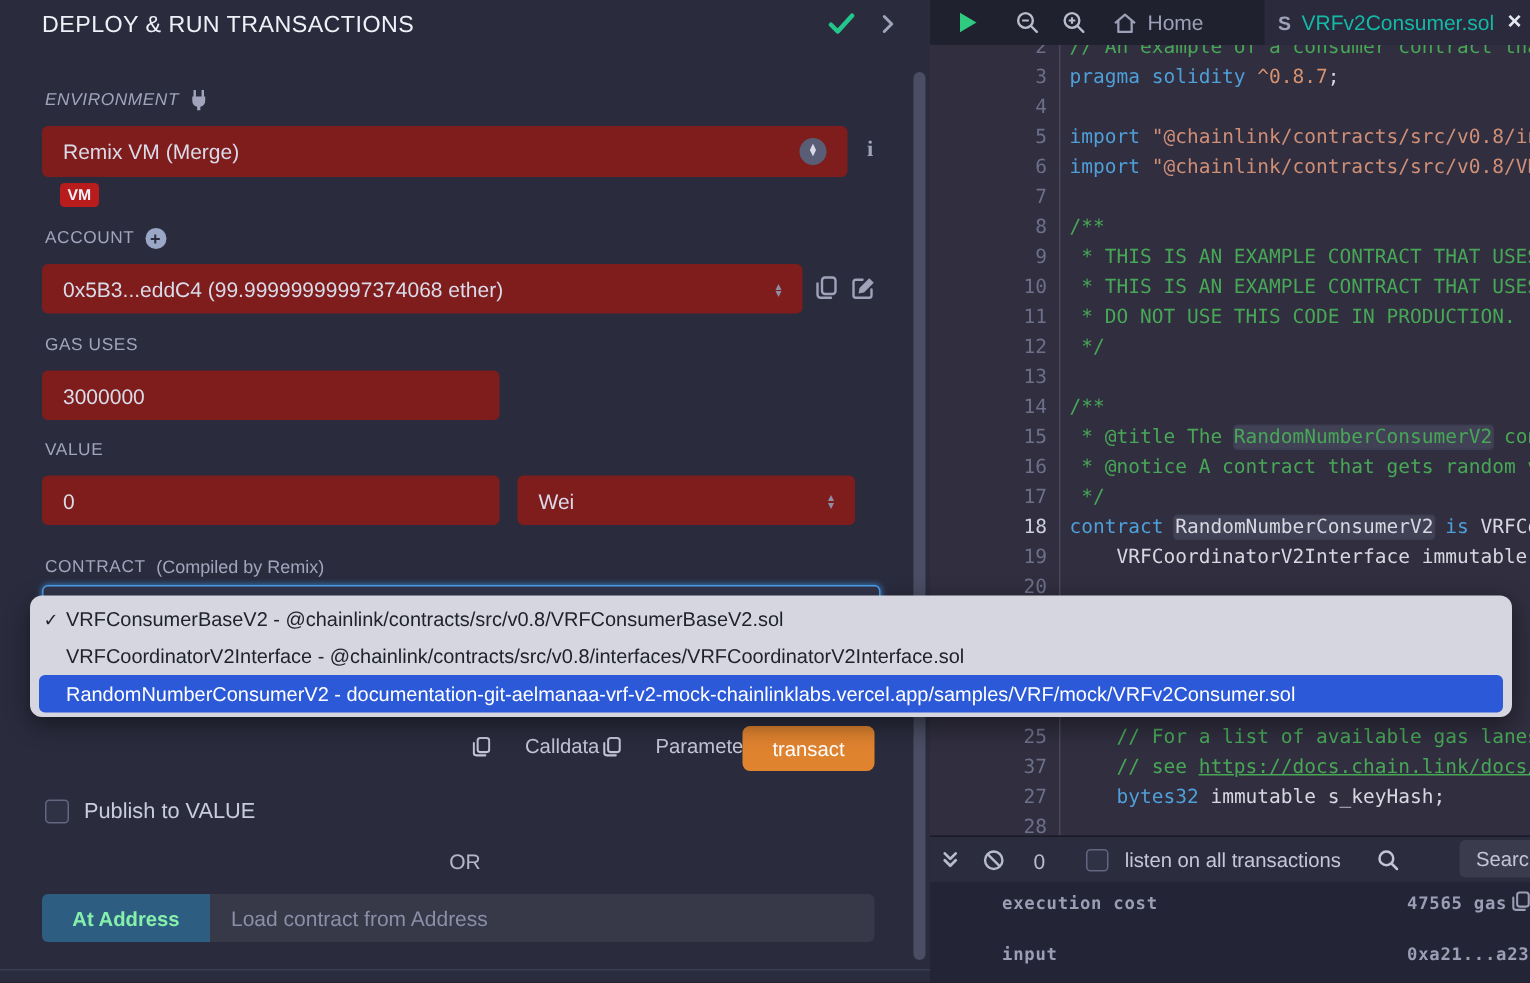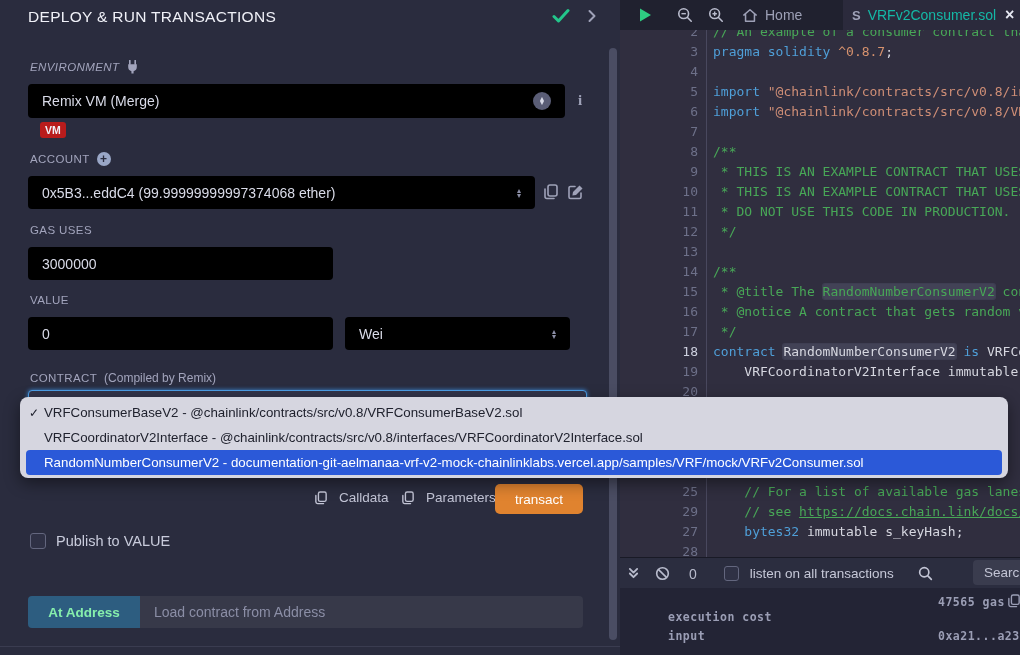--- a/index.html
+++ b/index.html
@@ -4,21 +4,21 @@
 <style>
   html,body{margin:0;padding:0;background:#1c1d2a;}
   #app{position:relative;width:1020px;height:655px;overflow:hidden;
        font-family:"Liberation Sans",sans-serif;background:#2a2c3e;}
   .abs{position:absolute;}
 
   
   #left-panel{left:0;top:0;width:620px;height:655px;background:#2a2c3e;border-right:1px solid #191a26;}
   #panel-title{left:28px;top:8px;font-size:15.5px;font-weight:500;color:#f0f1f8;letter-spacing:.3px;}
   .label{font-size:11.5px;color:#a2a4bc;letter-spacing:.4px;display:flex;align-items:center;gap:7px;}
-  .ctrl{background:#000000;border-radius:4px;color:#d9dbe8;font-size:14px;display:flex;align-items:center;padding:0 14px;box-sizing:border-box;}
+  .ctrl{background:#7f1d1d;border-radius:4px;color:#d9dbe8;font-size:14px;display:flex;align-items:center;padding:0 14px;box-sizing:border-box;}
   .updown{display:flex;flex-direction:column;line-height:5px;font-size:8px;color:#8b8ea6;margin-left:auto;}
   .vm-badge{left:40px;top:122px;background:#b91c1c;color:#f0f1f8;font-size:10.5px;font-weight:bold;
             border-radius:3px;padding:2px 5px;}
   .icon{display:inline-flex;align-items:center;justify-content:center;}
   .sort-circle{width:18px;height:18px;border-radius:50%;background:#5a5d76;color:#d9dbe8;
                display:flex;flex-direction:column;align-items:center;justify-content:center;font-size:7px;line-height:4.5px;margin-left:auto;}
   #info-icon{left:578px;top:92px;color:#9fa2b8;font-size:15px;font-weight:bold;font-family:"Liberation Serif",serif;}
   .plus-circle{width:14px;height:14px;border-radius:50%;background:#9aa7c7;color:#2a2c3e;
                font-size:12px;font-weight:bold;display:flex;align-items:center;justify-content:center;line-height:0;}
   #scroll-thumb{left:609px;top:48px;width:8px;height:592px;background:#4a4d63;border-radius:4px;}
@@ -27,21 +27,21 @@
   #contract-select{left:28px;top:390px;width:557px;height:34px;background:#32344a;border:1px solid #4d9fe8;
                    border-radius:4px;box-shadow:0 0 4px #3d8fe0;z-index:5;}
 
   
   #dropdown{left:20px;top:397px;width:988px;height:81px;background:#d6d6e0;border-radius:8px;
             box-shadow:0 5px 16px rgba(0,0,0,.45);z-index:60;padding:3px 0;box-sizing:border-box;}
   .dd-row{height:25px;display:flex;align-items:center;font-size:13.3px;color:#20222e;padding-left:24px;white-space:nowrap;overflow:hidden;position:relative;}
   .dd-row .dd-check{position:absolute;left:9px;font-size:12px;}
   .dd-row.selected{background:#2b59d8;color:#ffffff;border-radius:4px;margin:0 6px;padding-left:18px;}
 
-  .action-label{font-size:13.5px;color:#c3c5d6;display:flex;align-items:center;gap:12px;}
+  .action-label{font-size:13.5px;color:#c3c5d6;display:flex;align-items:center;gap:23px;}
   #transact-btn{left:495px;top:484px;width:88px;height:30px;background:#e0832f;border:none;border-radius:5px;
                 color:#fff;font-size:13.5px;font-family:inherit;}
   .checkbox{width:16px;height:16px;border:1px solid #63667e;border-radius:3px;background:#2f3145;box-sizing:border-box;}
   #or-text{left:0;top:566px;width:620px;text-align:center;font-size:14px;color:#b4b6c8;}
   #ataddress-btn{left:28px;top:596px;width:112px;height:32px;background:#2d5d80;color:#86efac;border:none;
                  border-radius:4px 0 0 4px;font-size:13.5px;font-weight:600;font-family:inherit;}
   #ataddress-input{left:140px;top:596px;width:443px;height:32px;background:#373949;border-radius:0 4px 4px 0;
                    color:#8b8ea6;font-size:14px;display:flex;align-items:center;padding:0 14px;box-sizing:border-box;}
   #panel-divider{left:0;top:646px;width:620px;border-top:1px solid #3a3c50;}
 
@@ -182,20 +182,21 @@
             <path d="M10 14.5H3a2 2 0 0 1-2-2V5" fill="none" stroke="#c3c5d6" stroke-width="1.6" stroke-linecap="round"></path>
           </svg>
       </span>
       <span>Parameters</span>
     </div>
     <button id="transact-btn" class="abs">transact</button>
 
     <div class="abs checkbox" style="left:30px;top:533px;"></div>
     <div class="abs" style="left:56px;top:533px;font-size:14.5px;color:#c9ccdc;">Publish to VALUE</div>
 
+    <div id="or-text" class="abs">OR</div>
 
     <button id="ataddress-btn" class="abs">At Address</button>
     <div id="ataddress-input" class="abs">
       <span>Load contract from Address</span>
     </div>
 
     <div id="panel-divider" class="abs"></div>
     <div id="scroll-thumb" class="abs"></div>
   </div>
 
@@ -253,21 +254,21 @@
         <div class="gutter-num" style="top: 272px;">16</div>
         <div class="gutter-num" style="top: 292px;">17</div>
         <div class="gutter-num active" style="top: 312px;">18</div>
         <div class="gutter-num" style="top: 332px;">19</div>
         <div class="gutter-num" style="top: 352px;">20</div>
         <div class="gutter-num" style="top: 372px;">21</div>
         <div class="gutter-num" style="top: 392px;">22</div>
         <div class="gutter-num" style="top: 412px;">23</div>
         <div class="gutter-num" style="top: 432px;">24</div>
         <div class="gutter-num" style="top: 452px;">25</div>
-        <div class="gutter-num" style="top: 472px;">29</div>
+        <div class="gutter-num" style="top: 472px;">37</div>
         <div class="gutter-num" style="top: 492px;">27</div>
         <div class="gutter-num" style="top: 512px;">28</div>
       </div>
     <div id="code-col">
         <div class="code-line" style="top: -8px;"><span class="c-com">// An example of a consumer contract that relies on a subscription for funding.</span></div>
         <div class="code-line" style="top: 12px;"><span class="c-kw">pragma solidity</span><span class="c-pl"> </span><span class="c-num">^0.8.7</span><span class="c-pl">;</span></div>
         <div class="code-line" style="top: 32px;"></div>
         <div class="code-line" style="top: 52px;"><span class="c-kw">import</span><span class="c-pl"> </span><span class="c-str">"@chainlink/contracts/src/v0.8/interfaces/VRFCoordinatorV2Interface.sol"</span></div>
         <div class="code-line" style="top: 72px;"><span class="c-kw">import</span><span class="c-pl"> </span><span class="c-str">"@chainlink/contracts/src/v0.8/VRFConsumerBaseV2.sol"</span></div>
         <div class="code-line" style="top: 92px;"></div>
@@ -314,21 +315,21 @@
       <svg width="15" height="15" viewBox="0 0 18 18">
           <circle cx="7.5" cy="7.5" r="5.5" fill="none" stroke="#c3c5d5" stroke-width="2"></circle>
           <path d="M11.8 11.8L16 16" stroke="#c3c5d5" stroke-width="2" stroke-linecap="round"></path>
         </svg>
     </span>
   </div>
   <div id="term-search-box" class="abs">
     <span>Search</span>
   </div>
   <div id="term-content" class="abs">
-      <div class="term-row-label" style="top: 22px;">execution cost</div>
+      <div class="term-row-label" style="top: 7px;">execution cost</div>
       <div class="term-row-value" style="top: 7px;">47565 gas</div>
       <span class="icon abs" style="left: 388px; top: 6px;">
         <svg width="12" height="14" viewBox="0 0 14 16">
           <rect x="4" y="1" width="9" height="11" rx="2" fill="none" stroke="#9b9eb5" stroke-width="1.6"></rect>
           <path d="M10 14.5H3a2 2 0 0 1-2-2V5" fill="none" stroke="#9b9eb5" stroke-width="1.6" stroke-linecap="round"></path>
         </svg>
       </span>
       <div class="term-row-label" style="top: 41px;">input</div>
       <div class="term-row-value" style="top: 41px;">0xa21...a23e4</div>
     </div>

